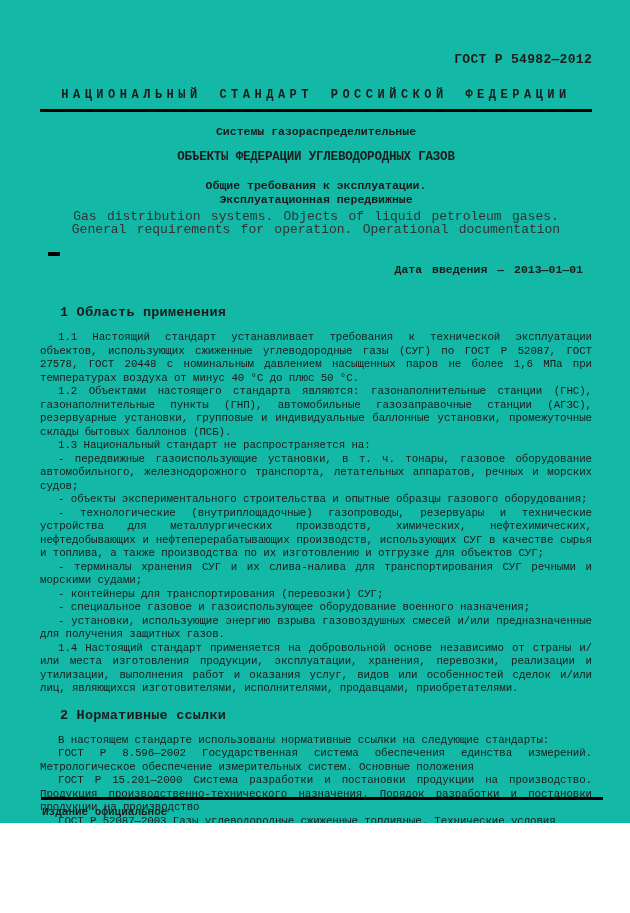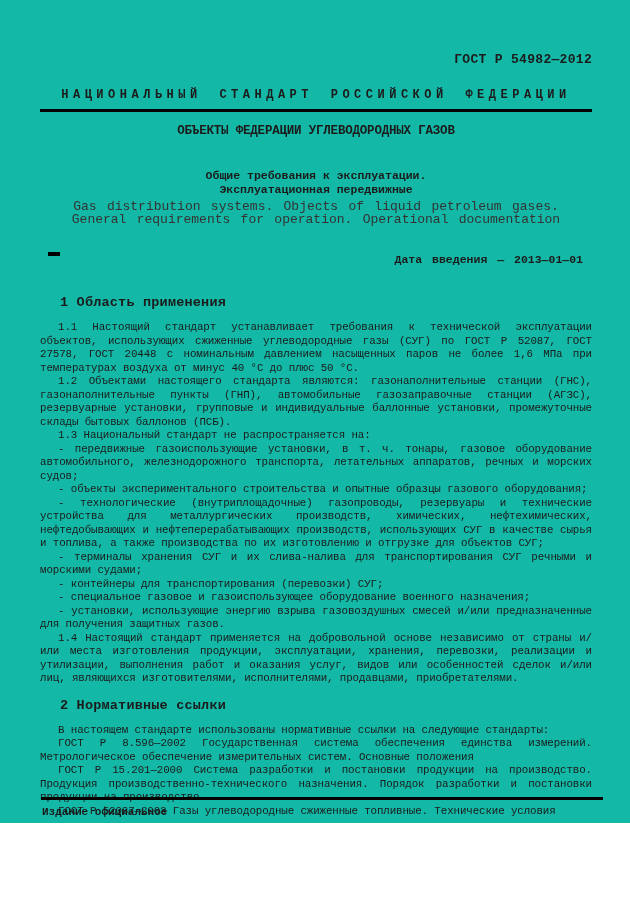--- a/index.html
+++ b/index.html
@@ -30,21 +30,21 @@
     word-spacing: 6px;
     white-space: nowrap;
   }
   .header-rule {
     margin-top: 7px;
     height: 3px;
     background: #000;
   }
   .title-group  { margin-top: 13px; text-align: center; font-weight: bold; font-size: 11.5px; line-height: 13px; }
   .title-main   { margin-top: 12px; text-align: center; font-weight: bold; font-size: 12.5px; letter-spacing: -0.2px; line-height: 14px; }
-  .title-sub    { margin-top: 31px; text-align: center; font-weight: bold; font-size: 11.5px; line-height: 14px; }
+  .title-sub    { margin-top: 15px; text-align: center; font-weight: bold; font-size: 11.5px; line-height: 14px; }
   .title-en     { margin-top: 4px; text-align: center; font-size: 13px; line-height: 12.5px; color: #333; word-spacing: 2.5px; }
 
   .binding-mark {
     position: absolute;
     left: 48px; top: 252px;
     width: 12px; height: 4px;
     background: #000;
   }
 
   .effective-date {
@@ -102,20 +102,21 @@
 
 <div class="page">
   <div class="content">
 
     <div class="doc-number">ГОСТ Р 54982—2012</div>
 
     <div class="standard-type">НАЦИОНАЛЬНЫЙ СТАНДАРТ РОССИЙСКОЙ ФЕДЕРАЦИИ</div>
 
     <div class="header-rule"></div>
 
+    <div class="title-group">Системы газораспределительные</div>
     <div class="title-main">ОБЪЕКТЫ ФЕДЕРАЦИИ УГЛЕВОДОРОДНЫХ ГАЗОВ</div>
     <div class="title-sub">
       <div>Общие требования к эксплуатации.</div>
       <div>Эксплуатационная передвижные</div>
     </div>
     <div class="title-en">
       <div>Gas distribution systems. Objects of liquid petroleum gases.</div>
       <div>General requirements for operation. Operational documentation</div>
     </div>
 

